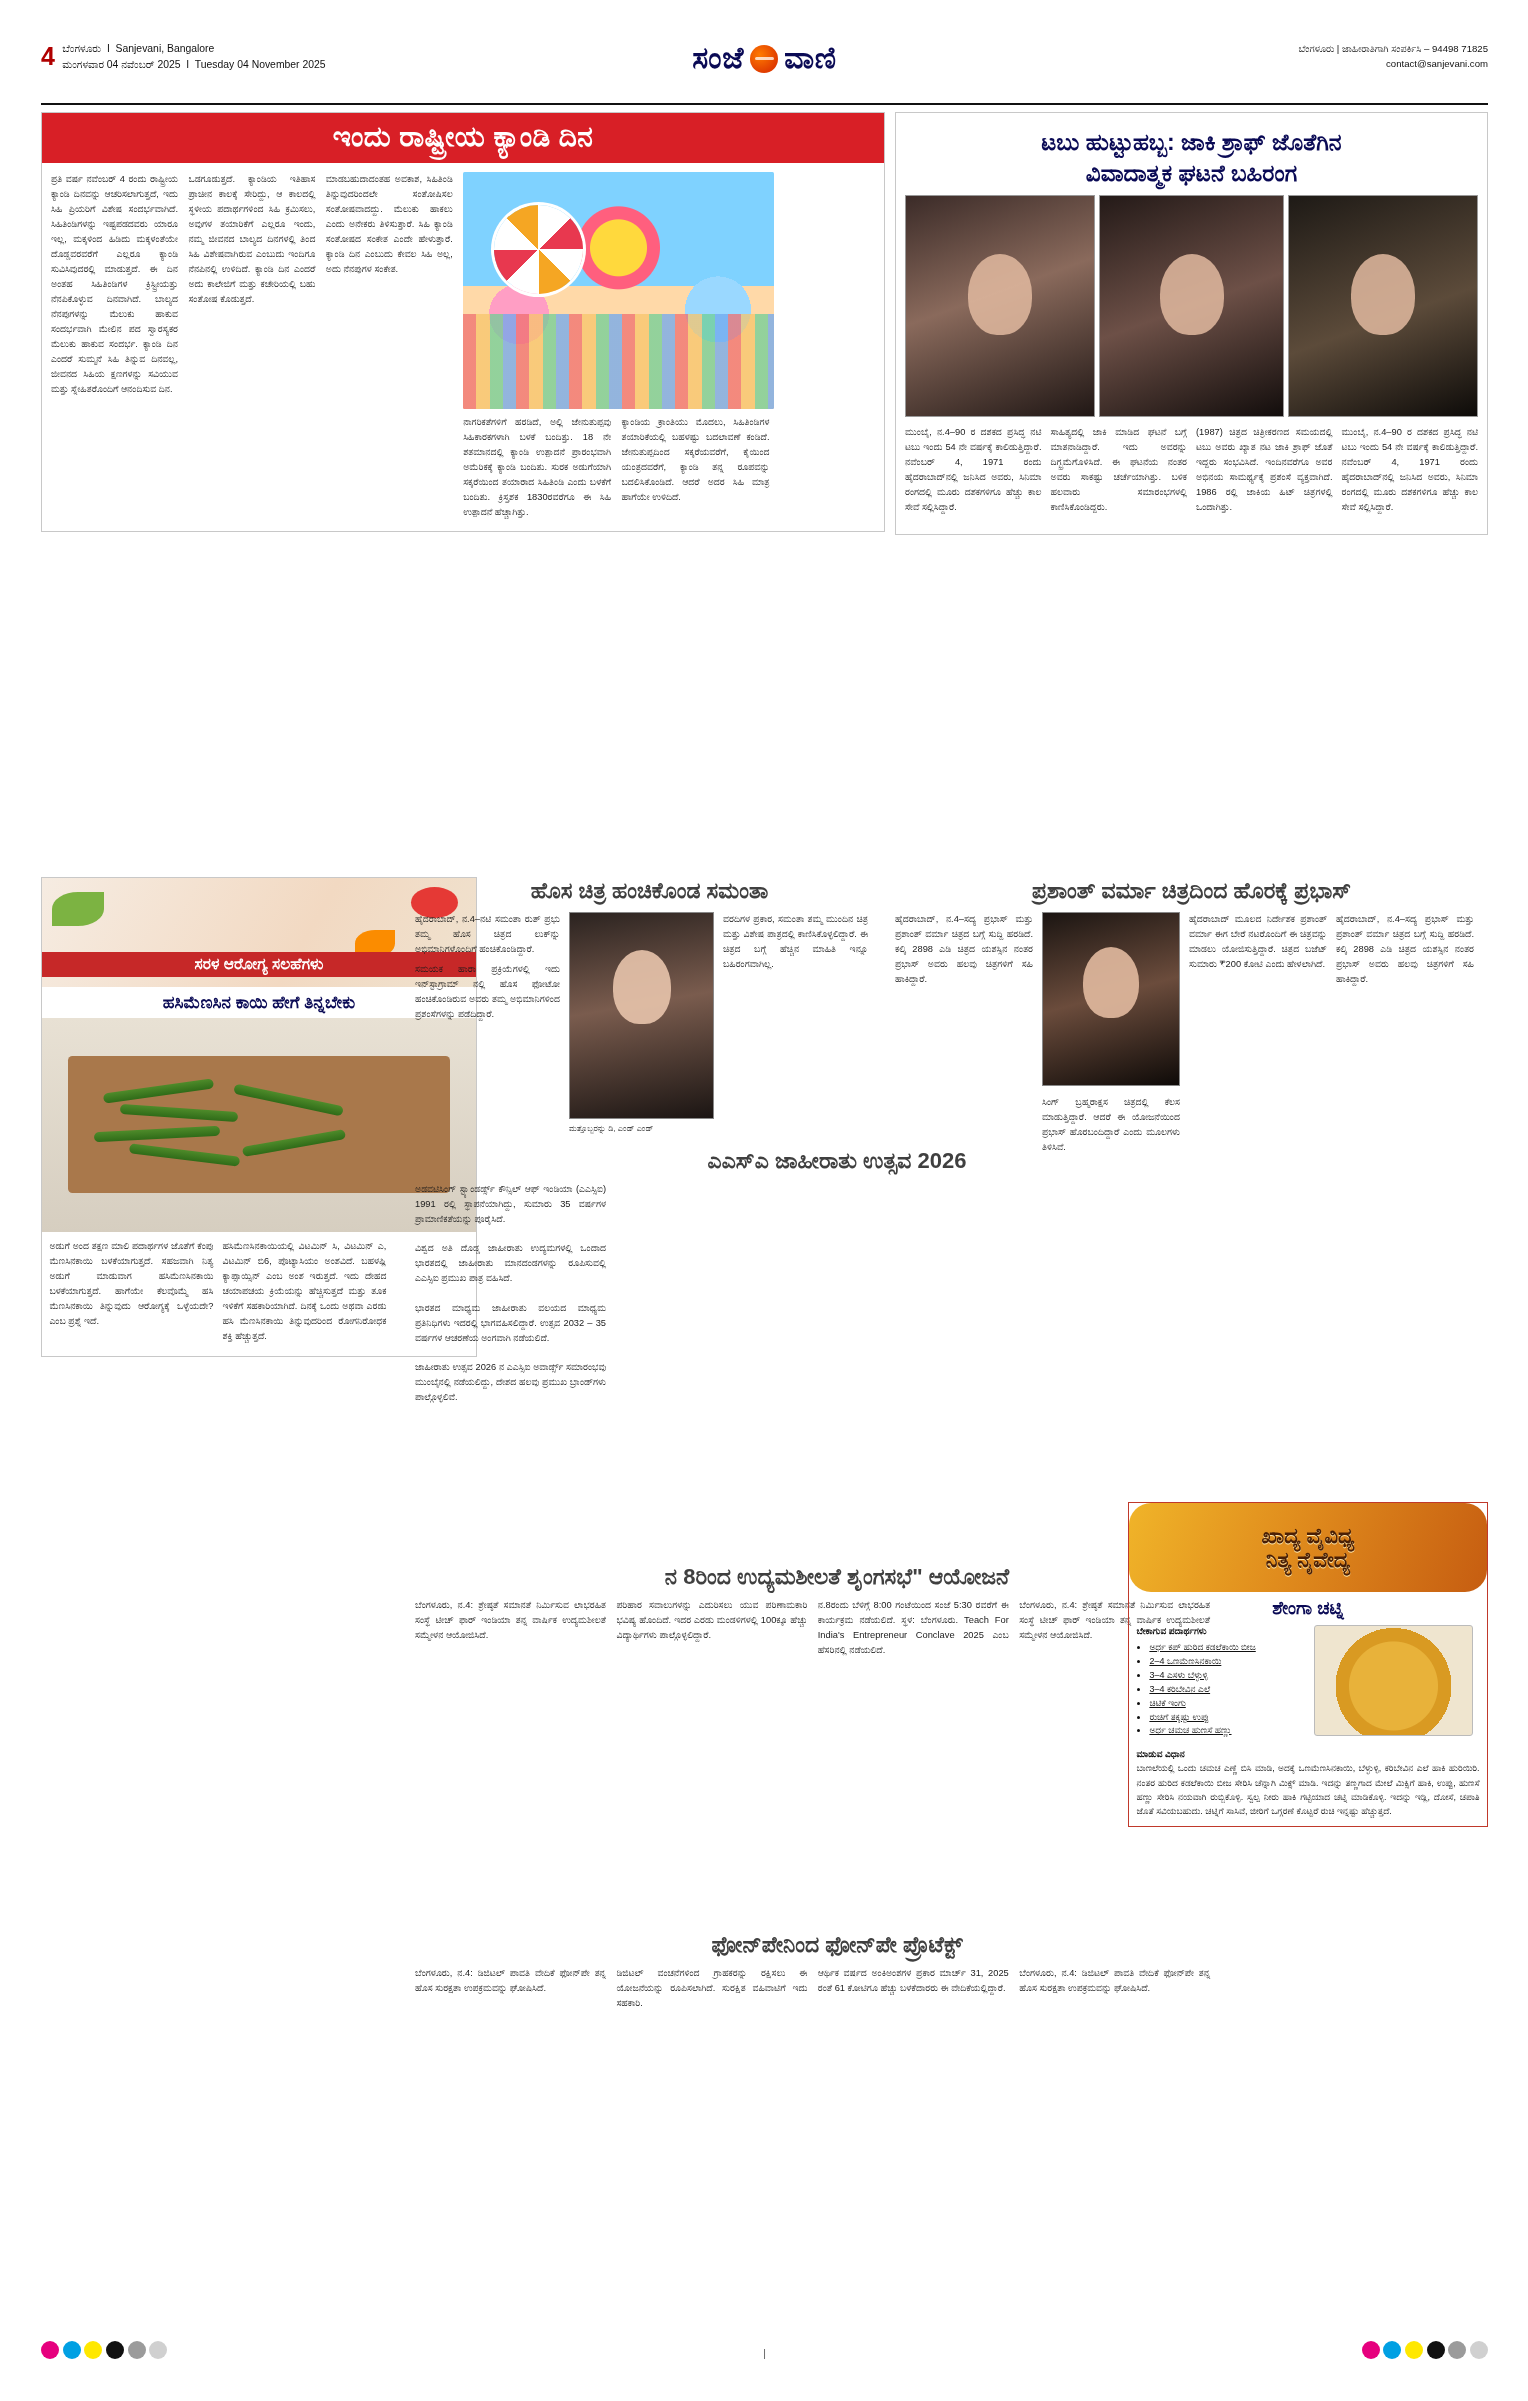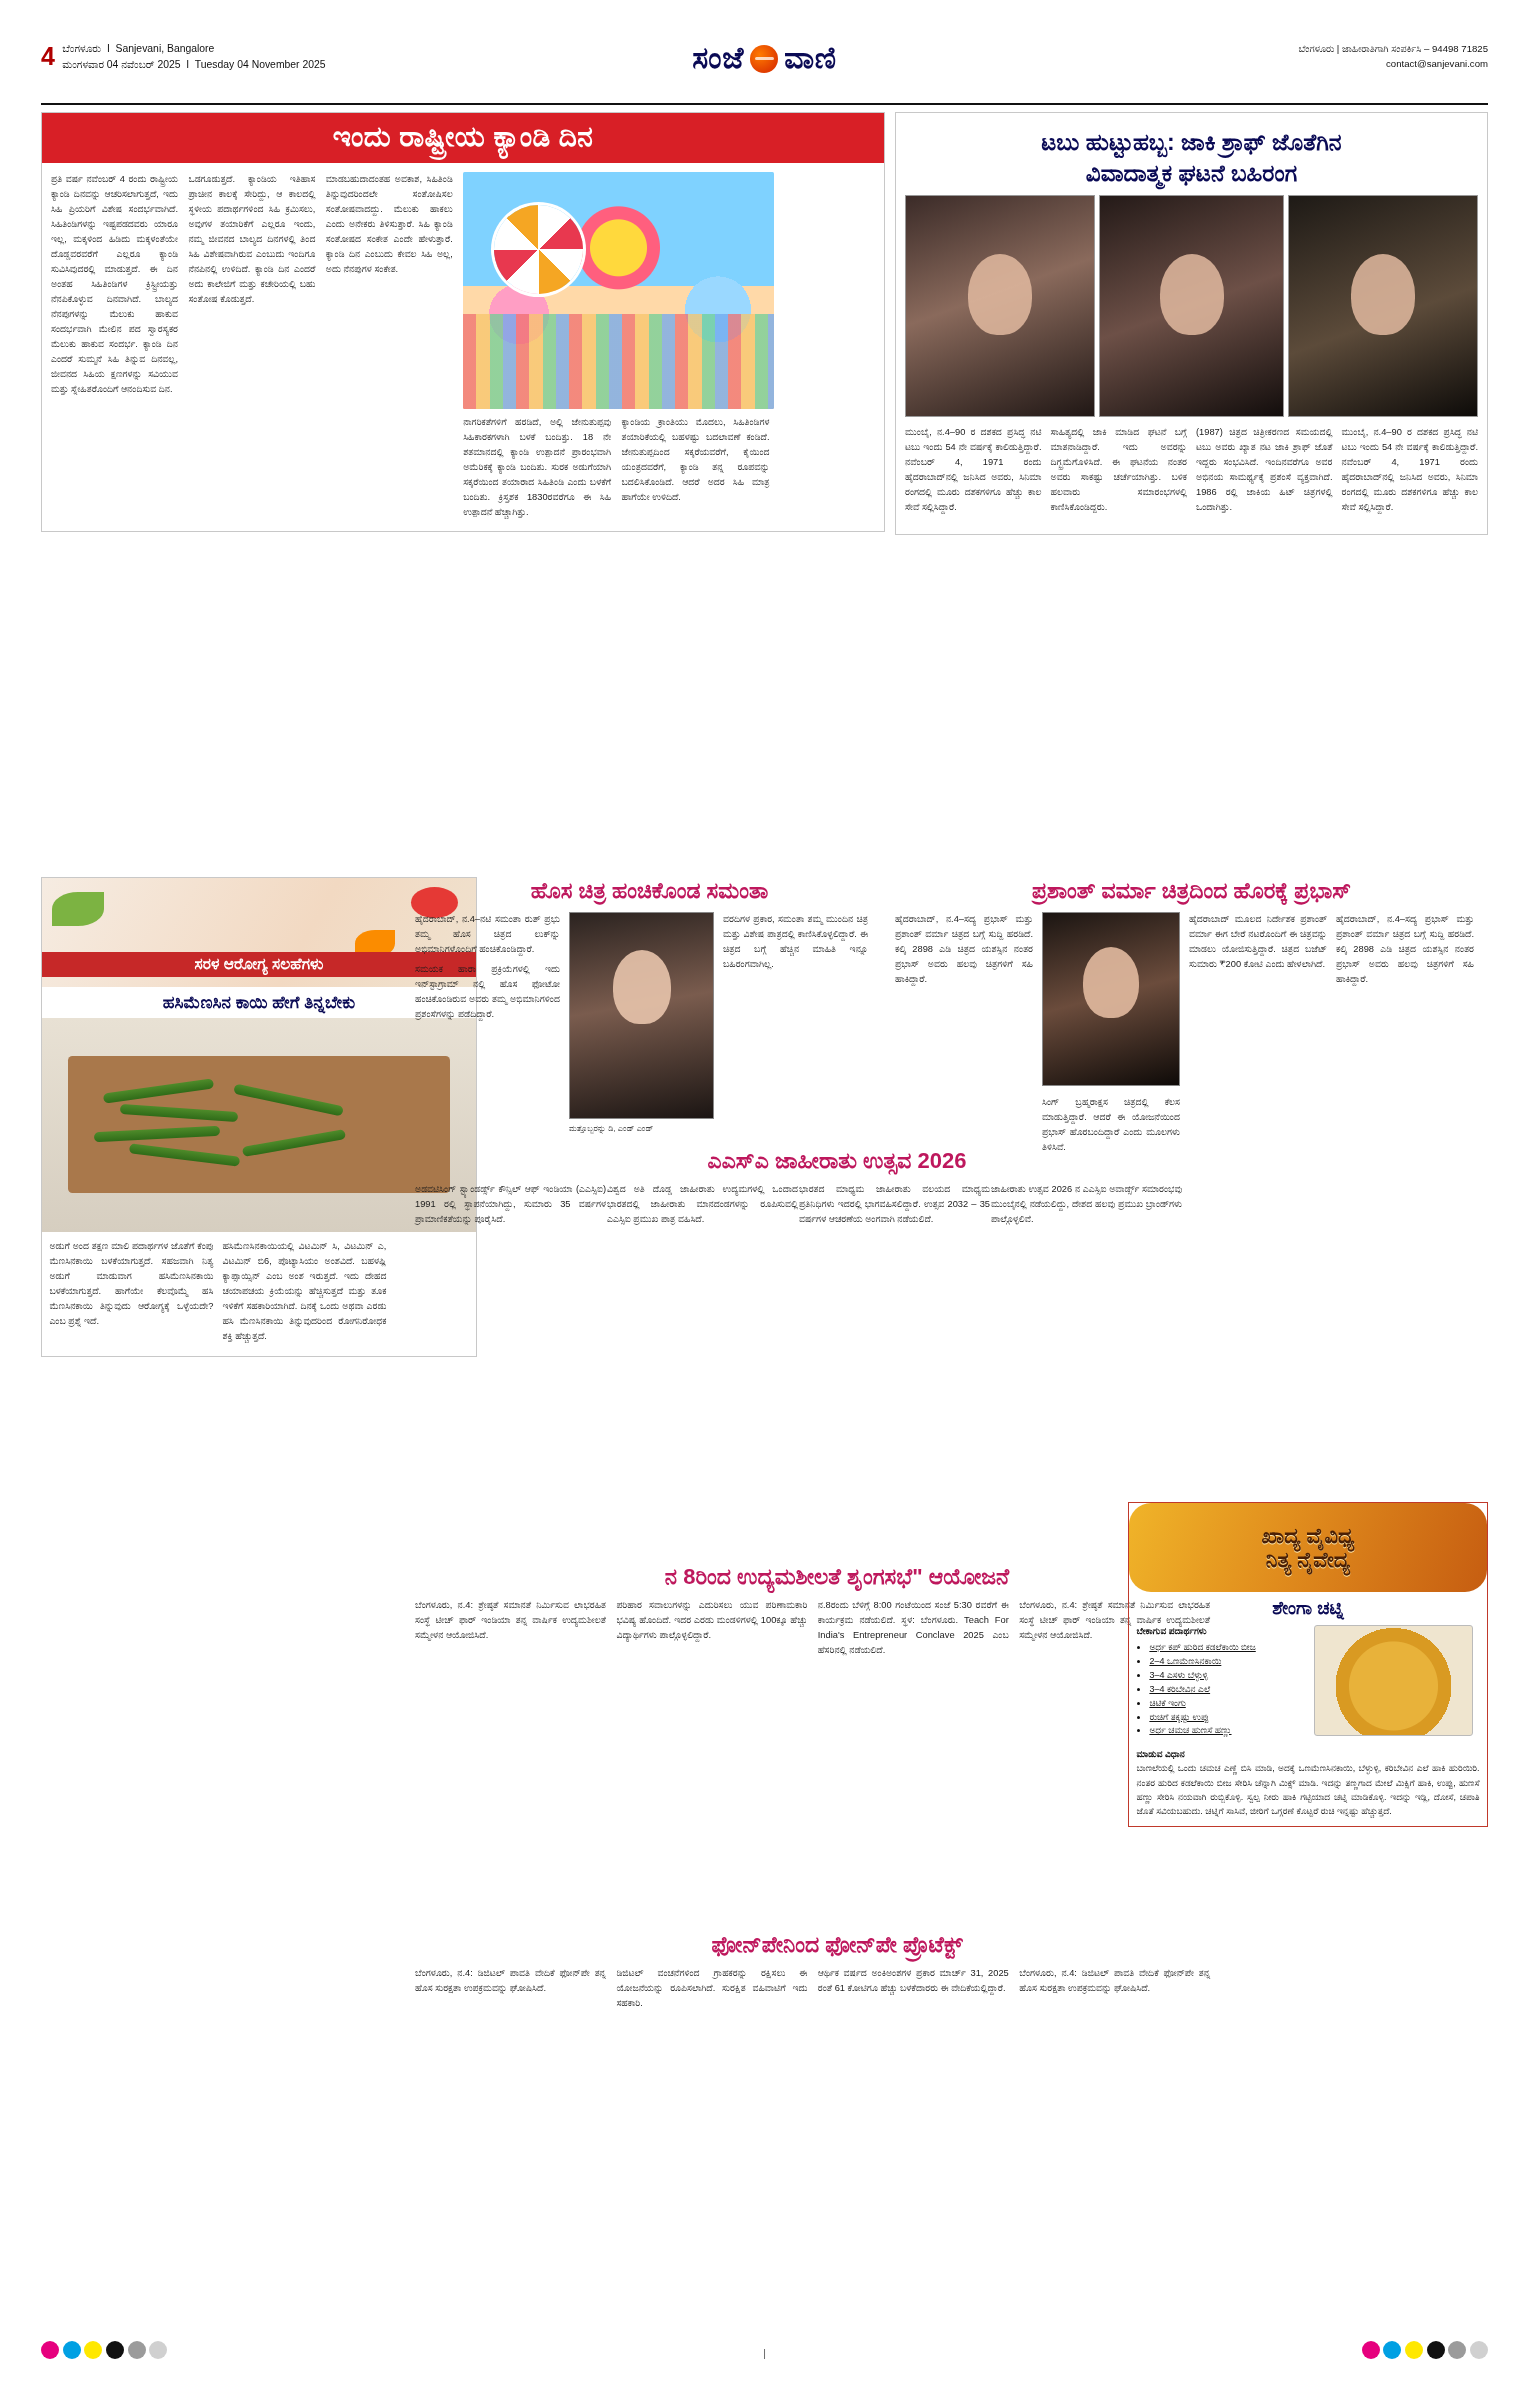--- a/index.html
+++ b/index.html
@@ -125,21 +125,21 @@
   .fr-cols { display:flex; gap:9px; }
   .fr-col { width: 138px; }
 
   
   .band2 { position:absolute; left:0; top: 765px; width: 1447px; }
 
   .samantha {
     position:absolute; left: 374px; top: 0; width: 469px;
   }
   .sec-head {
-    font-size: 22px; font-weight:bold; color:#be185d; text-align:center; line-height:1.3;
+    font-size: 22px; font-weight:bold; color:#404040; text-align:center; line-height:1.3;
     margin-bottom: 6px;
   }
   .sam-cols { display:flex; gap:9px; }
   .sam-col { width: 145px; }
   .sam-img {
     width: 145px; height: 207px; border:0.7px solid #888;
     background: linear-gradient(170deg,#2b2320,#7a5c4e 45%,#1b1513);
     position:relative; margin-bottom:4.4px;
   }
   .sam-img::after{
@@ -198,21 +198,21 @@
     position:absolute; height:10.4px; border-radius:5.2px;
     background: linear-gradient(#4e8b2a,#2f6b18);
   }
   .health-text { display:flex; gap:9px; padding: 7.4px 7.4px 6px; }
   .health-col { width: 164px; }
 
   
   .asa {
     position:absolute; left: 374px; top: 1035px; width: 844px;
   }
-  .asa-cols { display:flex; gap:1px; }
+  .asa-cols { display:flex; gap:9px;flex-direction:column; }
   .asa-col { width: 191px; }
 
   .udyami {
     position:absolute; left: 374px; top: 1451px; width: 844px;
   }
   .udyami-cols { display:flex; gap:10.4px; }
   .udyami-col { width: 191px; }
 
   .phonepe {
     position:absolute; left: 374px; top: 1819px; width: 844px;

